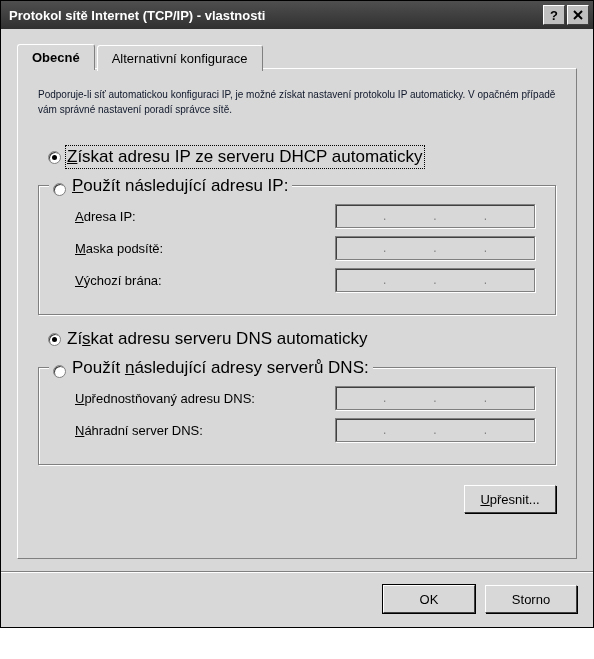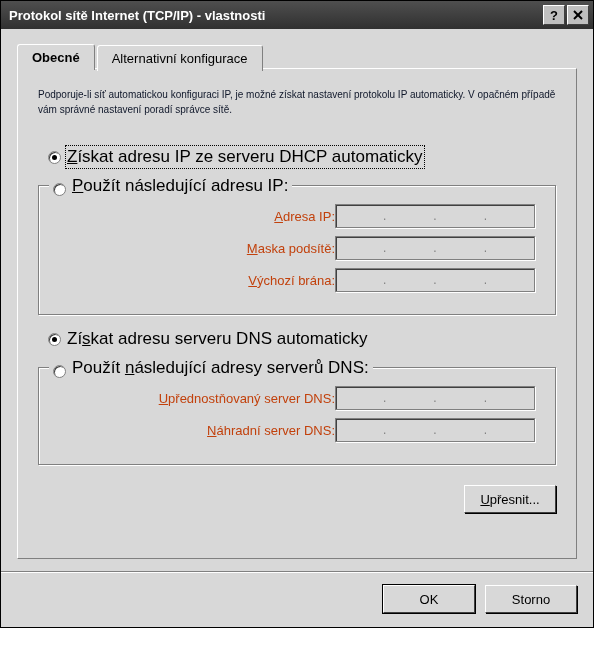--- a/index.html
+++ b/index.html
@@ -151,22 +151,21 @@
     outline-offset: 1px;
   }
   .field-row {
     display: flex;
     align-items: center;
     margin: 8px 0 8px 20px;
   }
   .field-label {
     width: 260px;
     font-size: 13px;
-    color: #c2410c;
-    text-align: right;
+    color: #000000;
   }
   .ip-input {
     flex: 0 0 200px;
     height: 24px;
     background: #d8d8d8;
     border: 1px solid #808080;
     box-shadow: inset 1px 1px 0 #404040, 1px 1px 0 #fff;
     display: flex;
     align-items: center;
     justify-content: space-evenly;
@@ -285,21 +284,21 @@
         <span class="radio-label">Zí<span class="u">s</span>kat adresu serveru DNS automaticky</span>
       </div>
 
       <div class="fieldset" style="margin-top:14px;">
         <div class="radio-row-top">
           <div class="radio"></div>
           <span class="radio-label">Použít <span class="u">n</span>ásledující adresy serverů DNS:</span>
         </div>
 
         <div class="field-row">
-          <div class="field-label"><span class="u">U</span><span>přednostňovaný server DNS:</span></div>
+          <div class="field-label"><span class="u">U</span><span>přednostňovaný adresu DNS:</span></div>
           <div class="ip-input">
               <span>.</span>
               <span>.</span>
               <span>.</span>
             </div>
         </div>
         <div class="field-row">
           <div class="field-label"><span class="u">N</span><span>áhradní server DNS:</span></div>
           <div class="ip-input">
               <span>.</span>

